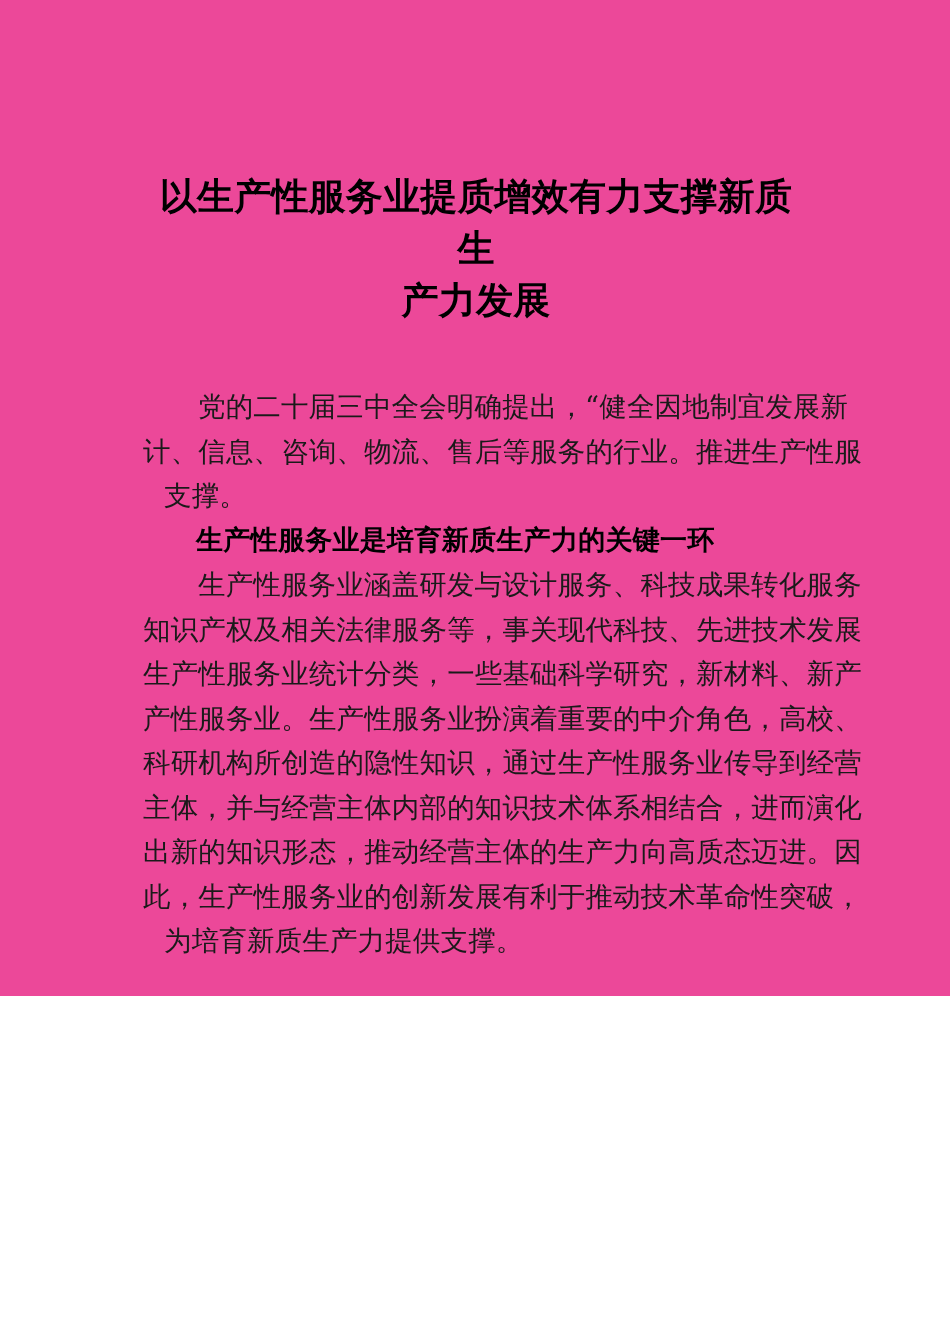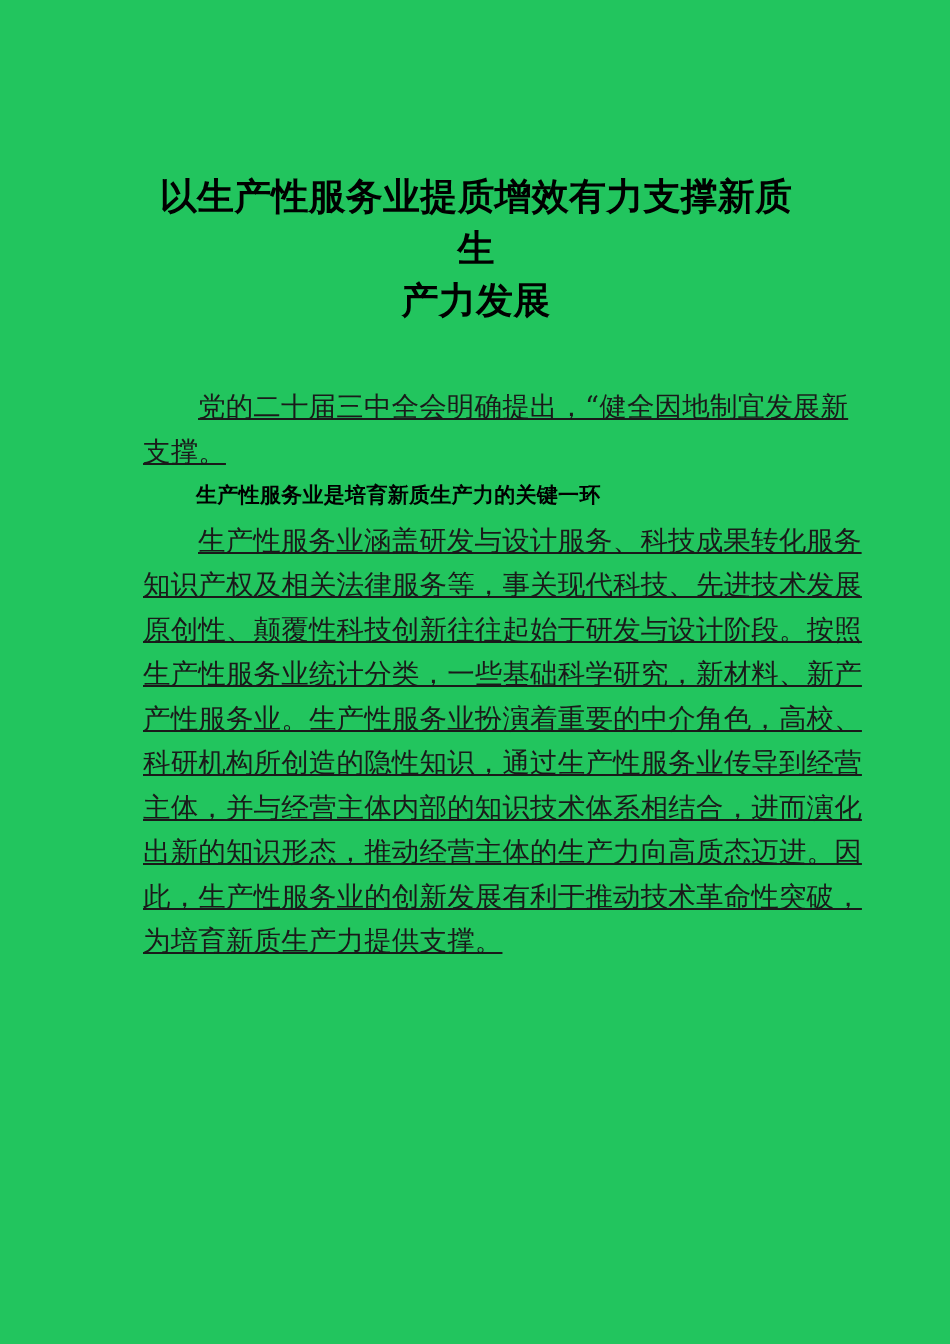--- a/index.html
+++ b/index.html
@@ -15,22 +15,22 @@
     font-family: "DejaVu Serif", "Liberation Serif", serif;
     color: #000000;
     -webkit-font-smoothing: antialiased;
   }
 
   .page {
     position: absolute;
     left: 0;
     top: 0;
     width: 950px;
-    height: 1344px;
-    background: #22c55e;
+    height: 996px;
+    background: #ec4899;
   }
 
   .content {
     position: absolute;
     left: 143px;
     top: 0;
     width: 666px;
   }
 
   
@@ -50,68 +50,68 @@
 
   
   .lines {
     margin: 0;
     padding: 0;
     font-family: "DejaVu Serif", "Liberation Serif", serif;
     font-size: 27.5px;
     line-height: 44.5px;
     color: #1a1a1a;
     letter-spacing: 0.15px;
-    text-decoration: underline;
   }
   .lines .ln {
     display: block;
     white-space: nowrap;
     text-align: justify;
     text-align-last: justify;
     width: 666px;
   }
   .lines .ln.last {
     text-align-last: left;
+    margin-left: 21px;
   }
 
   
   .sub-heading {
     margin: 0;
     padding: 0;
     font-family: "DejaVu Sans", "Liberation Sans", sans-serif;
     font-weight: 700;
-    font-size: 21px;
+    font-size: 27px;
     line-height: 44.5px;
     color: #000000;
     text-indent: 53px;
     letter-spacing: 0.3px;
   }
 </style>
 </head>
 <body>
 
 <div class="page">
   <div class="content">
 
     <h1 class="doc-title">
       <span>以生产性服务业提质增效有力支撑新质生</span><br>
       <span>产力发展</span>
     </h1>
 
     <div class="lines" style="margin-top:58px;">
       <span class="ln" style="text-indent:55px;">党的二十届三中全会明确提出，“健全因地制宜发展新</span>
+      <span class="ln">计、信息、咨询、物流、售后等服务的行业。推进生产性服</span>
       <span class="ln last">支撑。</span>
     </div>
 
     <h2 class="sub-heading">生产性服务业是培育新质生产力的关键一环</h2>
 
     <div class="lines">
       <span class="ln" style="text-indent:55px;">生产性服务业涵盖研发与设计服务、科技成果转化服务</span>
       <span class="ln">知识产权及相关法律服务等，事关现代科技、先进技术发展</span>
-      <span class="ln">原创性、颠覆性科技创新往往起始于研发与设计阶段。按照</span>
       <span class="ln">生产性服务业统计分类，一些基础科学研究，新材料、新产</span>
       <span class="ln">产性服务业。生产性服务业扮演着重要的中介角色，高校、</span>
       <span class="ln">科研机构所创造的隐性知识，通过生产性服务业传导到经营</span>
       <span class="ln">主体，并与经营主体内部的知识技术体系相结合，进而演化</span>
       <span class="ln">出新的知识形态，推动经营主体的生产力向高质态迈进。因</span>
       <span class="ln">此，生产性服务业的创新发展有利于推动技术革命性突破，</span>
       <span class="ln last">为培育新质生产力提供支撑。</span>
     </div>
 
   </div>

